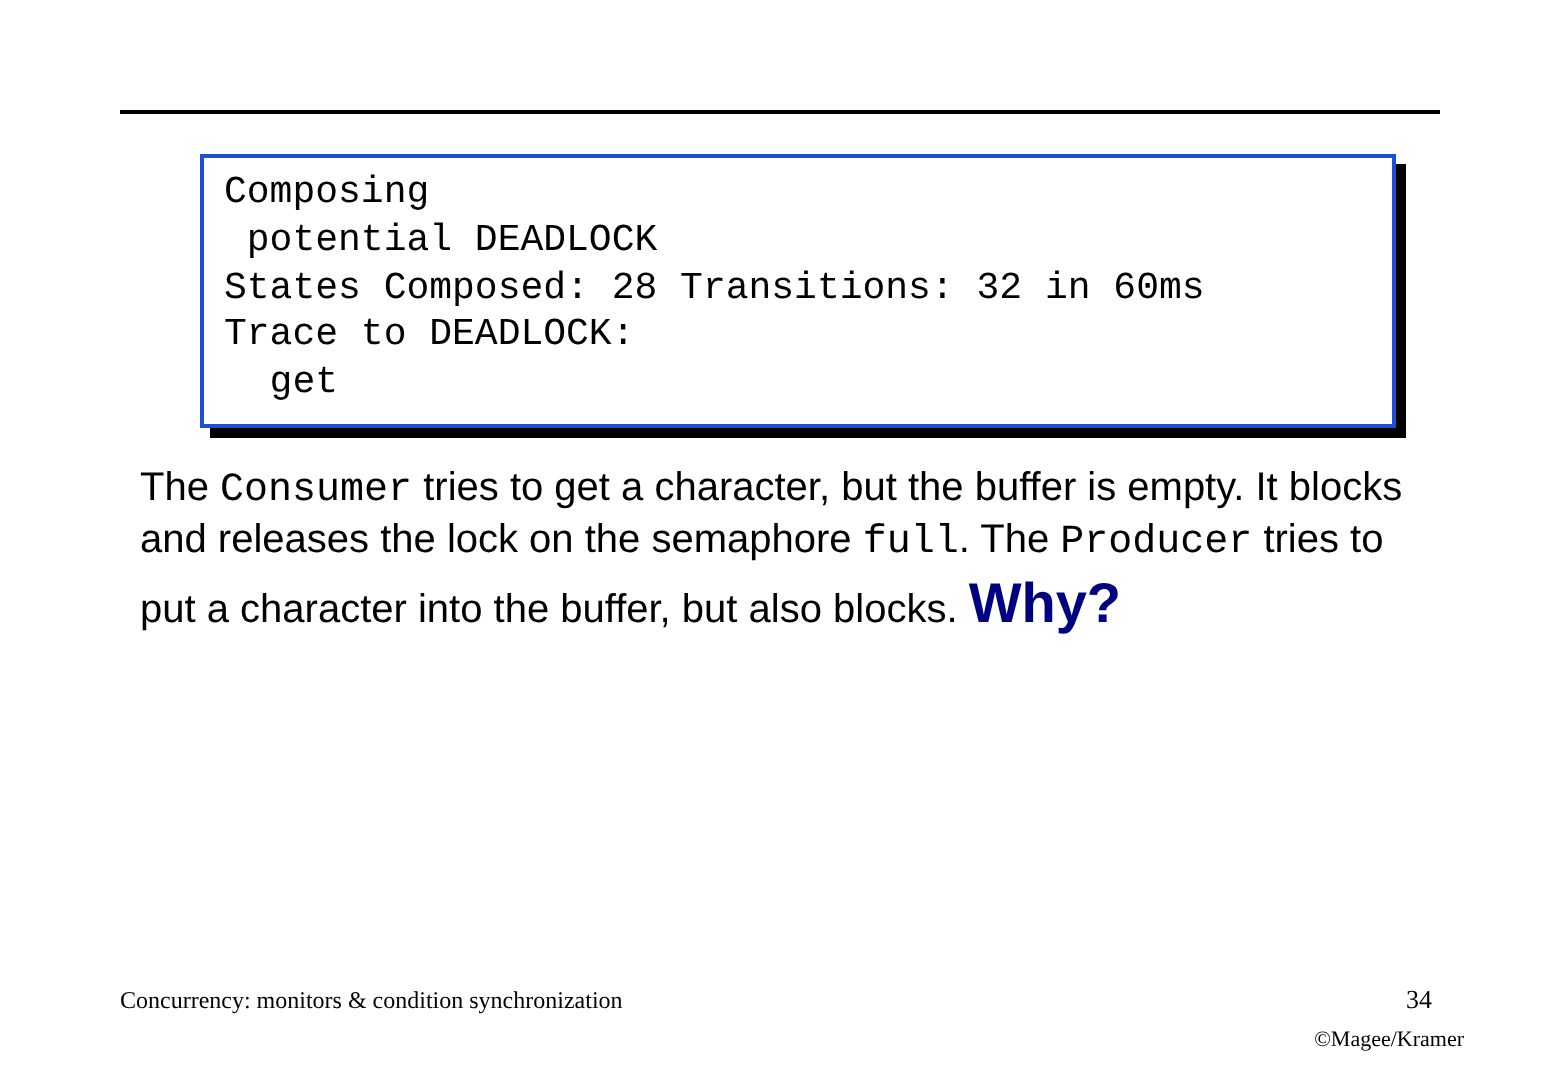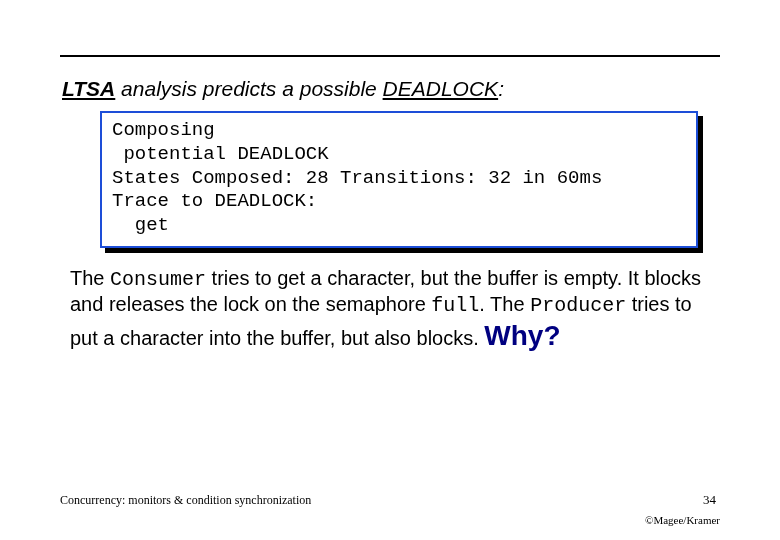--- a/index.html
+++ b/index.html
@@ -84,36 +84,33 @@
   }
   .footer-pagenum {
     position: absolute;
     right: 64px;
     bottom: 32px;
     font-family: "Times New Roman", Times, serif;
     font-size: 13px;
   }
   .footer-copy {
     position: absolute;
-    right: 60px;
+    right: 48px;
     bottom: 14px;
     font-family: "Times New Roman", Times, serif;
     font-size: 11px;
   }
 </style>
 </head>
 <body>
 
 <div class="slide">
 
   <hr class="hr">
 
-  <div class="predict">
-    <span class="ltsa">LTSA</span><span> analysis predicts a possible </span><span class="deadlock">DEADLOCK</span><span>:</span>
-  </div>
 
   <div class="codebox-wrap">
     <div class="shadow"></div>
     <div class="codebox"><span>Composing</span>
 <span> potential DEADLOCK</span>
 <span>States Composed: 28 Transitions: 32 in 60ms</span>
 <span>Trace to DEADLOCK:</span>
 <span>  get</span></div>
   </div>
 

